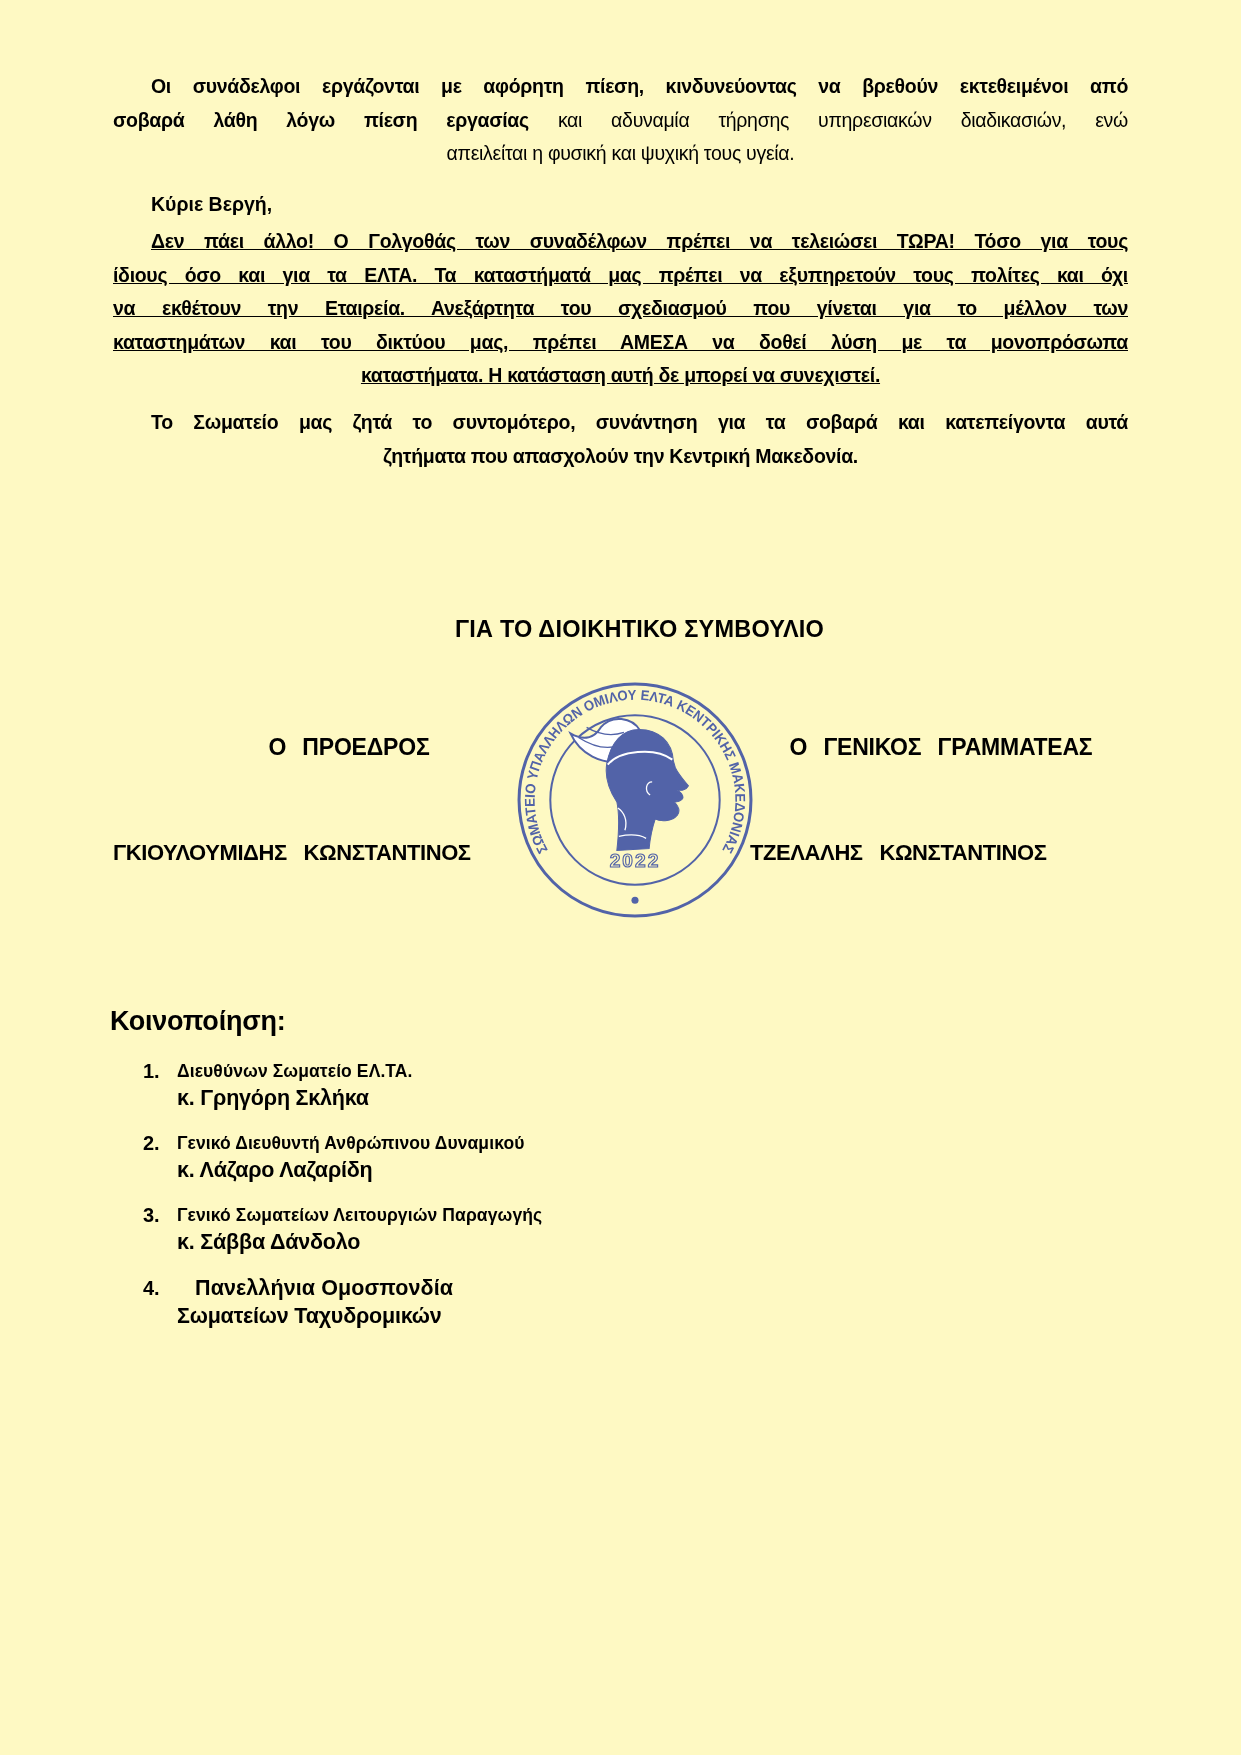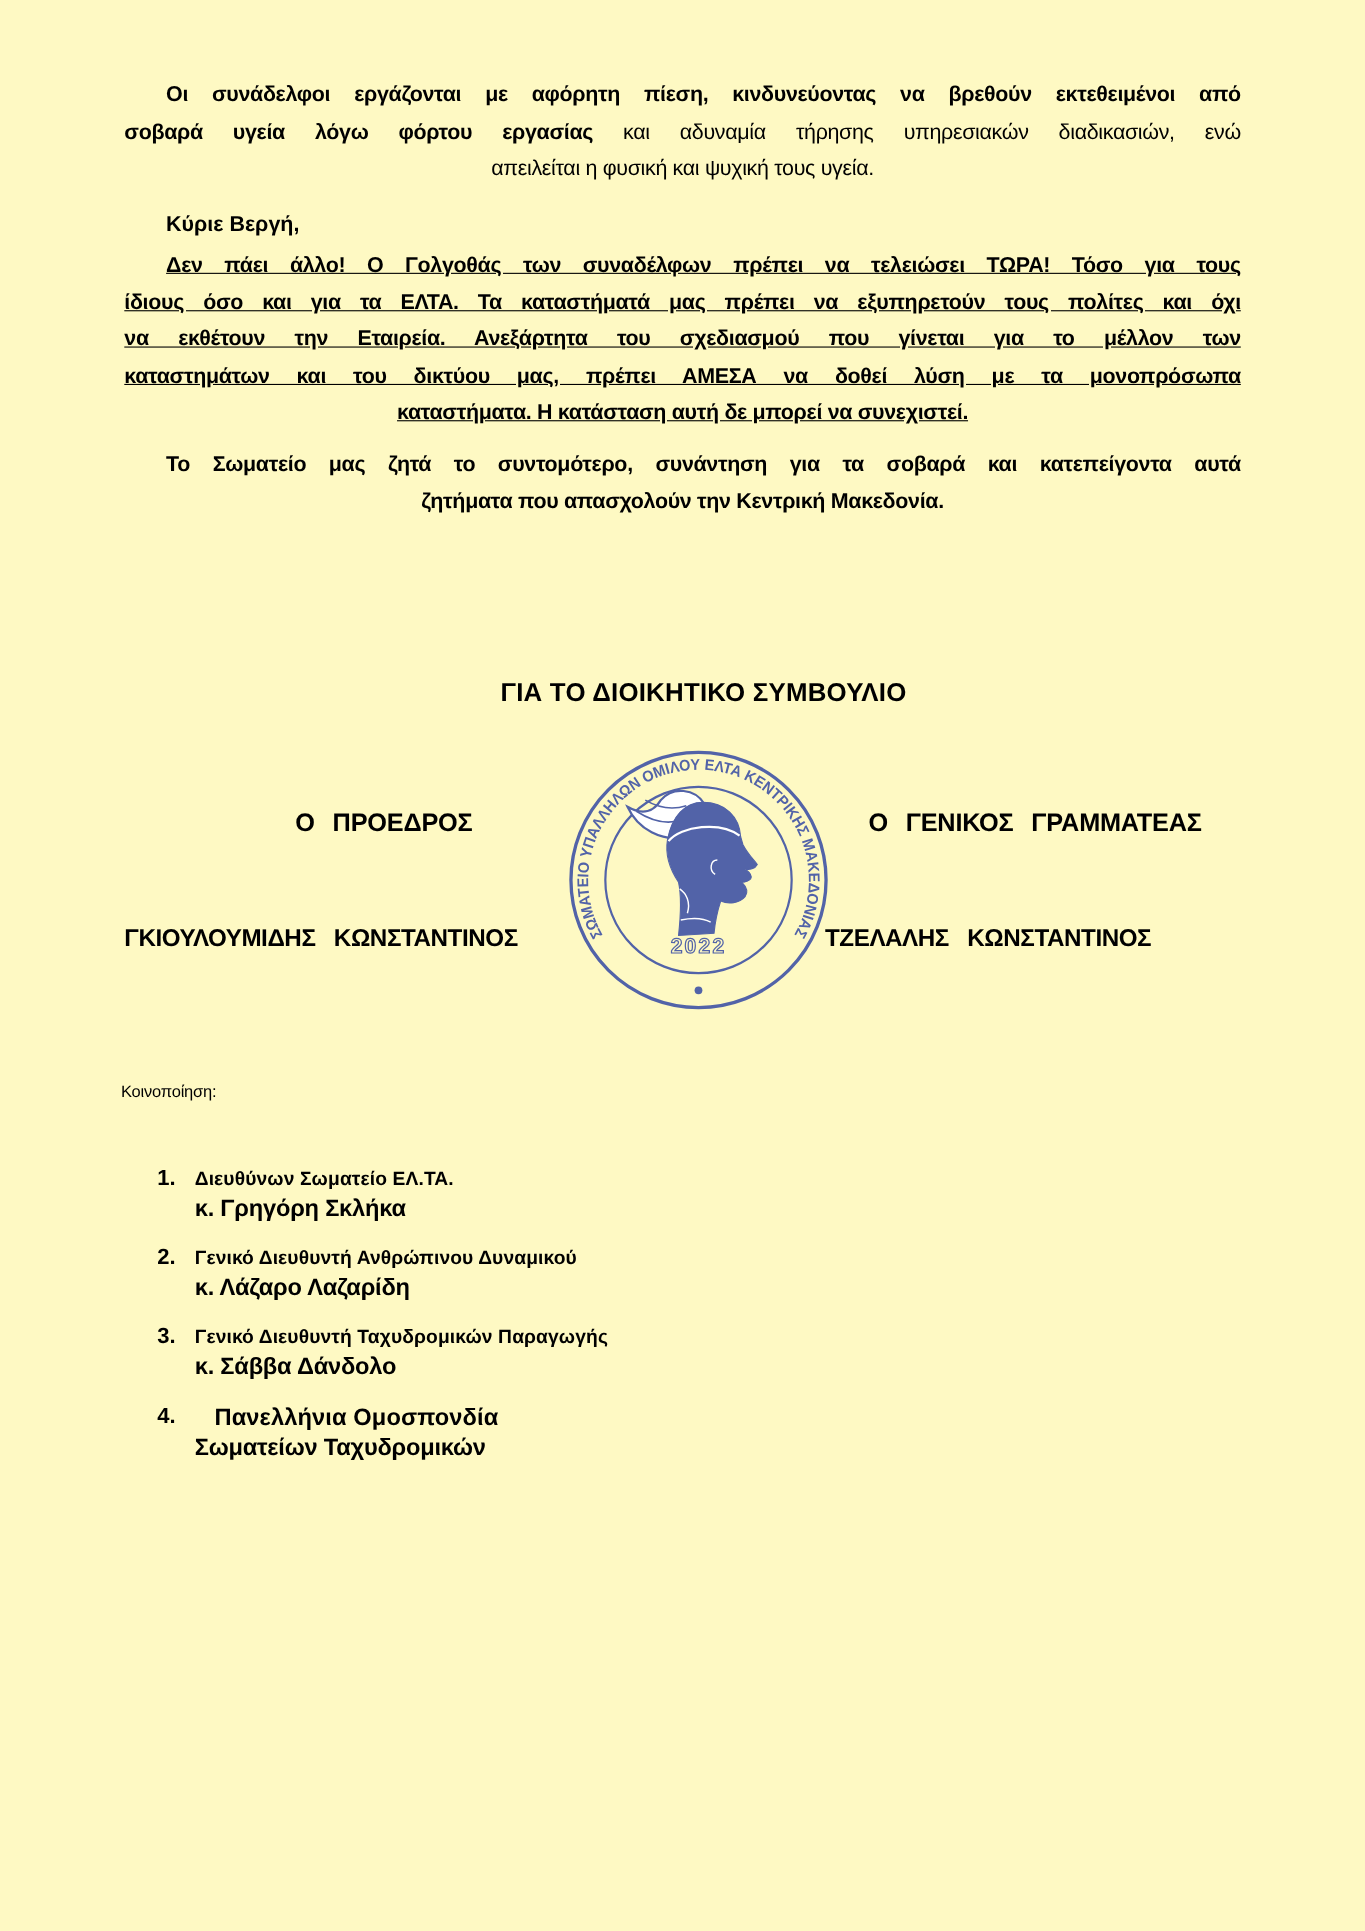--- a/index.html
+++ b/index.html
@@ -36,39 +36,39 @@
     font-weight:bold; font-size:22px; word-spacing:11px; letter-spacing:-0.4px; }
   .sig-name.nleft  { left:113px; width:464px; }
   .sig-name.nright { left:750px; width:380px; }
   .seal-wrap { position:absolute; left:514px; top:679px; width:242px; height:242px; }
   .seal-wrap svg { width:100%; height:100%; display:block; }
   .seal-ring-text { font-family:"Liberation Sans", sans-serif; font-weight:bold;
     font-size:14px; fill:var(--seal); }
   .seal-year { font-family:"Liberation Sans", sans-serif; font-weight:bold;
     font-size:19px; fill:none; stroke:var(--seal); stroke-width:1.1; letter-spacing:2px; }
   
-  .dist-heading { position:absolute; left:110px; top:984px;
-    font-weight:normal; font-size:15px; letter-spacing:-0.2px; }
+  .dist-heading { position:absolute; left:110px; top:1006px;
+    font-weight:bold; font-size:27px; letter-spacing:-0.2px; }
   .dist-list { position:absolute; left:143px; top:1058px; width:700px; }
   .dist-item { display:flex; align-items:flex-start; gap:9px; margin-bottom:18px; }
   .dist-num { font-weight:bold; font-size:20px; line-height:26px; min-width:25px; }
   .dist-lines { }
   .dist-l1 { font-weight:bold; font-size:17.5px; line-height:26px; letter-spacing:0.1px; }
   .dist-l2 { font-weight:bold; font-size:21.5px; line-height:28px; letter-spacing:-0.2px; }
   .dist-item.big .dist-num { line-height:28px; }
   .dist-item.big .dist-l1 { font-size:21.5px; line-height:28px;margin-left:18px; }
 </style>
 </head>
 <body>
 
 <div class="page">
 
   <div class="para" id="p1">
     <div class="ln just b ind">Οι συνάδελφοι εργάζονται με αφόρητη πίεση, κινδυνεύοντας να βρεθούν εκτεθειμένοι από</div>
-    <div class="ln just"><span class="b">σοβαρά υγεία λόγω φόρτου εργασίας</span><span> και αδυναμία τήρησης υπηρεσιακών διαδικασιών, ενώ</span></div>
+    <div class="ln just"><span class="b">σοβαρά λάθη λόγω πίεση εργασίας</span><span> και αδυναμία τήρησης υπηρεσιακών διαδικασιών, ενώ</span></div>
     <div class="ln left">απειλείται η φυσική και ψυχική τους υγεία.</div>
   </div>
 
   <div id="greeting">Κύριε Βεργή,</div>
 
   <div class="para" id="p2">
     <div class="ln just b ind">Δεν πάει άλλο! Ο Γολγοθάς των συναδέλφων πρέπει να τελειώσει ΤΩΡΑ! Τόσο για τους</div>
     <div class="ln just b">ίδιους όσο και για τα ΕΛΤΑ. Τα καταστήματά μας πρέπει να εξυπηρετούν τους πολίτες και όχι</div>
     <div class="ln just b">να εκθέτουν την Εταιρεία. Ανεξάρτητα του σχεδιασμού που γίνεται για το μέλλον των</div>
     <div class="ln just b">καταστημάτων και του δικτύου μας, πρέπει ΑΜΕΣΑ να δοθεί λύση με τα μονοπρόσωπα</div>
@@ -143,21 +143,21 @@
     <div class="dist-item">
       <span class="dist-num">2.</span>
       <div class="dist-lines">
         <div class="dist-l1">Γενικό Διευθυντή Ανθρώπινου Δυναμικού</div>
         <div class="dist-l2">κ. Λάζαρο Λαζαρίδη</div>
       </div>
     </div>
     <div class="dist-item">
       <span class="dist-num">3.</span>
       <div class="dist-lines">
-        <div class="dist-l1">Γενικό Διευθυντή Ταχυδρομικών Παραγωγής</div>
+        <div class="dist-l1">Γενικό Σωματείων Λειτουργιών Παραγωγής</div>
         <div class="dist-l2">κ. Σάββα Δάνδολο</div>
       </div>
     </div>
     <div class="dist-item big">
       <span class="dist-num">4.</span>
       <div class="dist-lines">
         <div class="dist-l1">Πανελλήνια Ομοσπονδία</div>
         <div class="dist-l2">Σωματείων Ταχυδρομικών</div>
       </div>
     </div>

